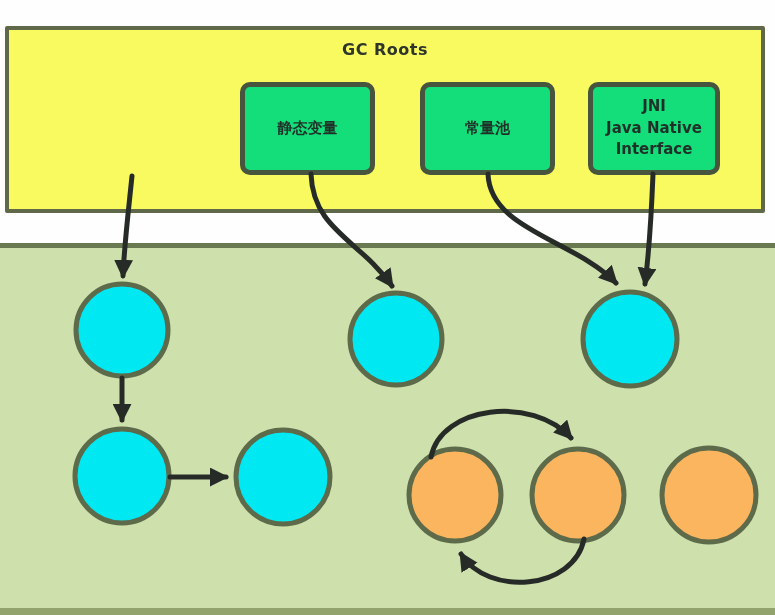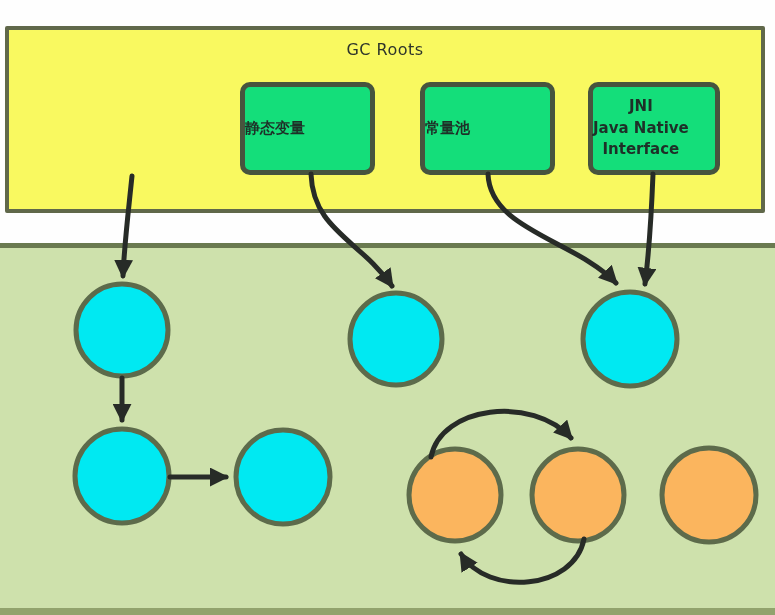--- a/index.html
+++ b/index.html
@@ -8,27 +8,27 @@
   .stage {
     position:relative; width:775px; height:615px;
     background:#fefefe; overflow:hidden;
   }
   .gc-roots-box {
     position:absolute; left:5px; top:26px; width:760px; height:187px;
     background:#F9F960; border:4px solid #60684A; border-radius:2px;
   }
   .gc-title {
     position:absolute; left:0; top:10px; width:100%;
-    text-align:center; font-weight:normal; font-size:16px;
+    text-align:center; font-weight:bold; font-size:16px;
     color:#2E352B; letter-spacing:0.5px;
   }
   .root-box {
     position:absolute; top:52px; height:93px;
     background:#14DE7A; border:5px solid #47543E; border-radius:10px;
-    display:flex; align-items:center; 
+    display:flex; align-items:center; justify-content:center;
   }
   .root-box .lbl {
     text-align:center; font-weight:bold; font-size:15px;
     color:#1E3028; white-space:pre-line; line-height:1.45;
   }
   #rb0 { left:53px;  width:136px; }
   #rb1 { left:231px; width:135px; }
   #rb2 { left:411px; width:135px; }
   #rb3 { left:579px; width:132px; }
   .heap-band {

